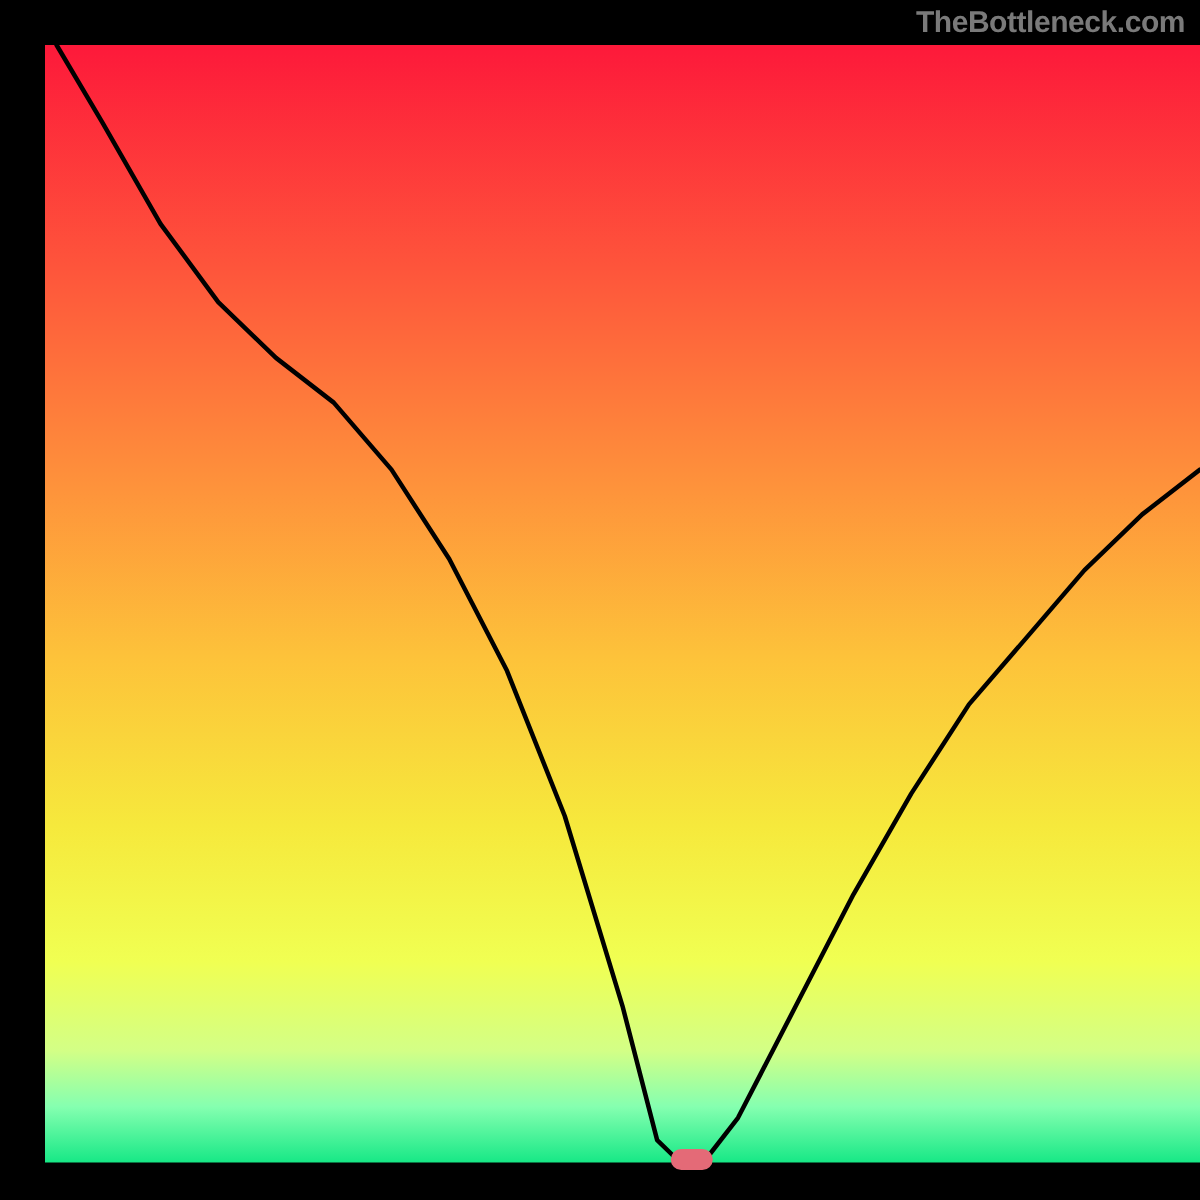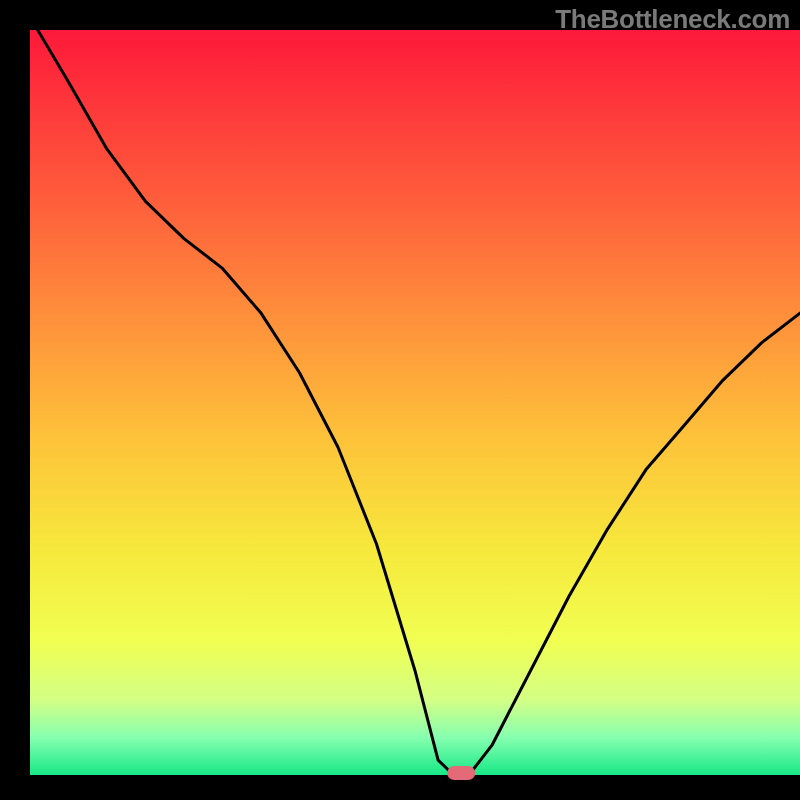--- a/index.html
+++ b/index.html
@@ -15,21 +15,21 @@
     position: relative;
     width: 800px;
     height: 800px;
     background: #000;
   }
   .attribution {
     position: absolute;
     top: 4px;
     right: 10px;
     color: #7a7a7a;
-    font-size: 26px;
+    font-size: 20px;
     font-weight: 600;
     letter-spacing: -0.3px;
     z-index: 5;
   }
   svg {
     position: absolute;
     top: 0;
     left: 0;
   }
 </style>

